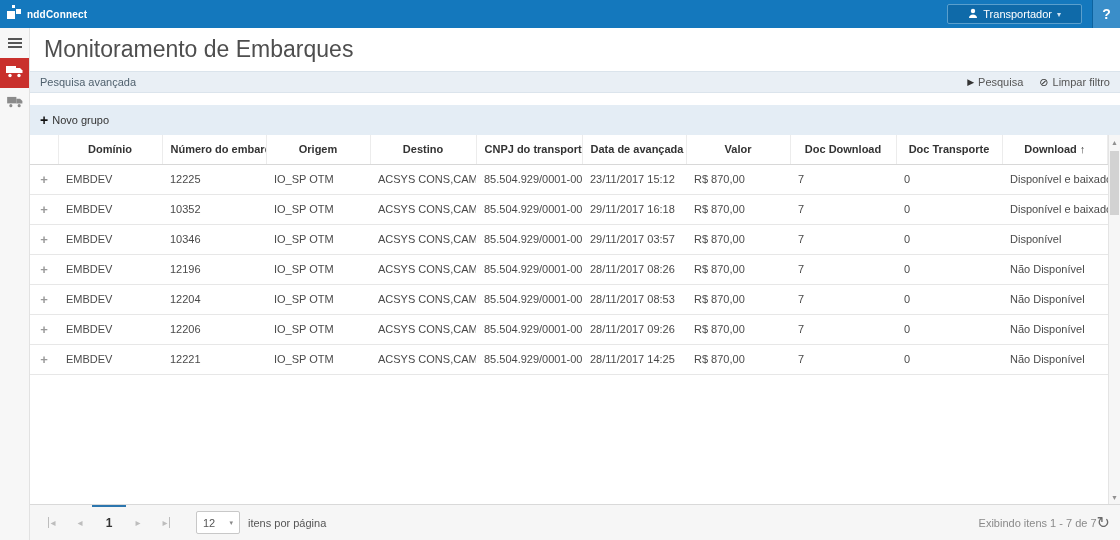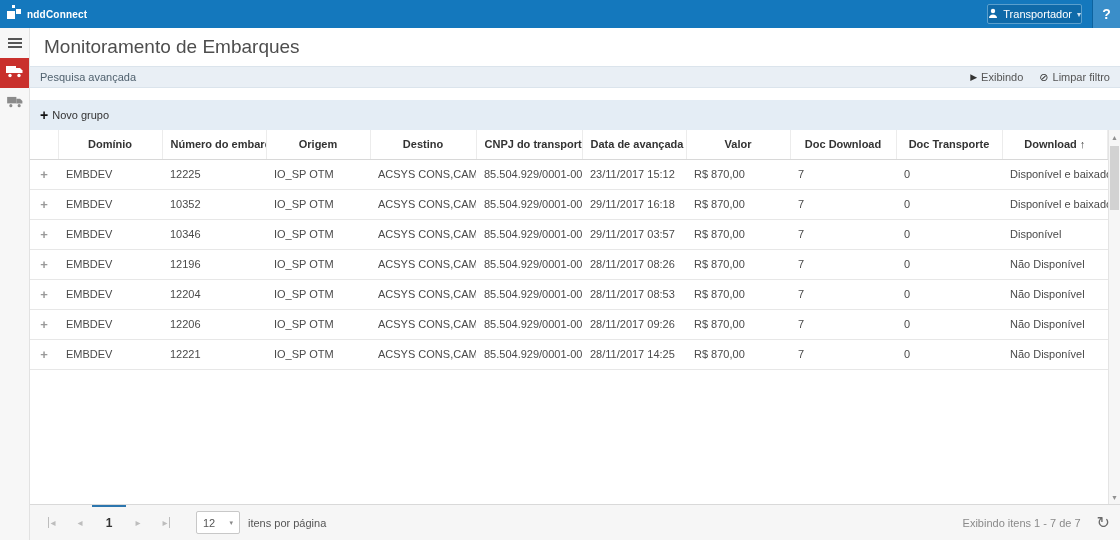--- a/index.html
+++ b/index.html
@@ -5,35 +5,35 @@
   * { box-sizing: border-box; }
   html, body { margin: 0; padding: 0; }
   body { font-family: "Liberation Sans", "DejaVu Sans", sans-serif; background: #e0e0e0; }
   .app { width: 1120px; height: 540px; background: #fff; display: flex; flex-direction: column; overflow: hidden; position: relative; }
 
   
   .topbar { flex: 0 0 28px; height: 28px; background: #1478bd; display: flex; align-items: center; padding-left: 7px; color: #fff; }
   .brand { display: flex; align-items: center; gap: 5px; }
   .brand-text { font-size: 10px; font-weight: bold; letter-spacing: .2px; }
   .topbar-right { margin-left: auto; display: flex; align-items: center; height: 100%; }
-  .user-btn { height: 20px; margin-right: 10px; background: #0f6aa9; border: 1px solid #5a9fcd; border-radius: 2px; color: #fff; font-size: 11px; display: flex; align-items: center; gap: 5px; padding: 0 0; cursor: pointer; font-family: inherit; }
+  .user-btn { height: 20px; margin-right: 10px; background: #0f6aa9; border: 1px solid #5a9fcd; border-radius: 2px; color: #fff; font-size: 11px; display: flex; align-items: center; gap: 5px; padding: 0 20px; cursor: pointer; font-family: inherit; }
   .user-btn .caret { font-size: 8px; color: #cfe3f2; }
   .help-btn { width: 28px; height: 28px; background: #3a8ec9; border: 0; border-left: 1px solid #0d639f; color: #fff; font-size: 14px; font-weight: bold; cursor: pointer; font-family: inherit; }
 
   
   .shell { flex: 1; display: flex; min-height: 0; }
   .sidebar { width: 30px; background: #f7f7f7; border-right: 1px solid #e2e2e2; display: flex; flex-direction: column; }
   .nav-btn { height: 30px; width: 100%; border: 0; background: transparent; display: flex; align-items: center; justify-content: center; cursor: pointer; padding: 0; }
   .nav-btn.active { background: #c9302c; }
   .hamburger { width: 14px; height: 2px; background: #555; box-shadow: 0 -4px 0 #555, 0 4px 0 #555; display: block; }
 
   
   .main { flex: 1; display: flex; flex-direction: column; min-width: 0; background: #fff; }
   .page-head { padding: 8px 14px 8px; }
-  .page-title { margin: 0; font-size: 19px; font-weight: 400; color: #4e4e4e; }
+  .page-title { margin: 0; font-size: 23px; font-weight: 400; color: #4e4e4e; }
   .page-subtitle { margin: 3px 0 0; font-size: 10.5px; color: #9b9b9b; }
 
   .filterbar { height: 22px; background: #e9eff5; border-top: 1px solid #dbe4ec; border-bottom: 1px solid #dbe4ec; display: flex; align-items: center; padding: 0 10px; font-size: 11px; color: #50616e; }
   .filter-actions { margin-left: auto; display: flex; gap: 16px; }
   .filter-btn { background: none; border: 0; font-size: 11px; color: #555; display: flex; align-items: center; gap: 4px; cursor: pointer; padding: 0; font-family: inherit; }
   .filter-btn .ic { color: #333; }
   .filter-btn .play { font-size: 9px; }
   .filter-btn .ban { font-size: 11px; }
 
   .groupbar { margin-top: 12px; background: #e4edf5; height: 30px; display: flex; align-items: center; padding: 0 10px; }
@@ -59,21 +59,21 @@
   
   .pager { flex: 0 0 36px; height: 36px; background: #f6f6f6; border-top: 1px solid #d9d9d9; display: flex; align-items: center; padding: 0 10px; position: relative; font-size: 11px; color: #666; }
   .page-indicator { position: absolute; top: 0; left: 62px; width: 34px; height: 2px; background: #2c76ae; }
   .pg-btn { width: 24px; height: 24px; margin-right: 4px; background: none; border: 0; color: #bdbdbd; font-size: 10px; display: flex; align-items: center; justify-content: center; cursor: pointer; padding: 0; font-family: inherit; }
   .pg-current { width: 26px; color: #333; font-size: 12px; font-weight: bold; }
   .bar-l { border-left: 1px solid currentColor; padding-left: 1px; }
   .bar-r { border-right: 1px solid currentColor; padding-right: 1px; }
   .page-size { margin-left: 14px; width: 44px; height: 23px; border: 1px solid #c8c8c8; border-radius: 2px; background: #fff; display: flex; align-items: center; justify-content: space-between; padding: 0 6px; font-size: 11px; color: #555; cursor: pointer; }
   .page-size .caret { font-size: 7px; color: #888; }
   .ipp-label { margin-left: 8px; color: #555; }
-  .pager-right { margin-left: auto; display: flex; align-items: center; gap: 16px; }
+  .pager-right { margin-left: auto; display: flex; align-items: center; }
   .status { color: #8a8a8a; }
   .refresh-btn { background: none; border: 0; font-size: 16px; color: #6b6b6b; cursor: pointer; padding: 0; line-height: 1; font-family: inherit; }
 </style>
 </head>
 <body>
 
 <div class="app">
 
   <header class="topbar">
     <div class="brand">
@@ -133,21 +133,21 @@
 
       <div class="page-head">
         <h1 class="page-title">Monitoramento de Embarques</h1>
       </div>
 
       <div class="filterbar">
         <span class="filter-title">Pesquisa avançada</span>
         <div class="filter-actions">
           <button class="filter-btn">
             <span class="ic play">▶</span>
-            <span>Exibindo</span>
+            <span>Pesquisa</span>
           </button>
           <button class="filter-btn">
             <span class="ic ban">⊘</span>
             <span>Limpar filtro</span>
           </button>
         </div>
       </div>
 
       <div class="groupbar">
         <button class="newgroup-btn">

